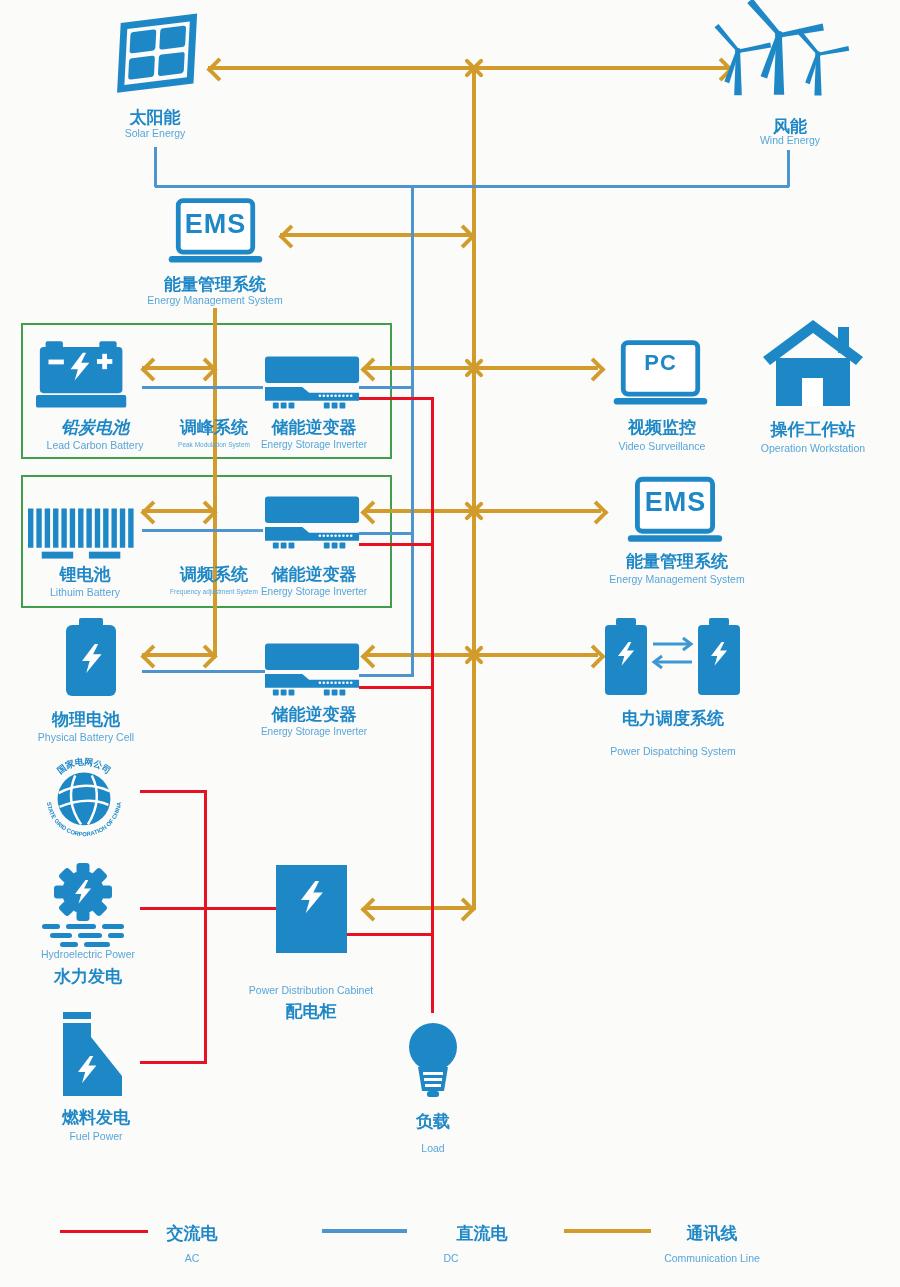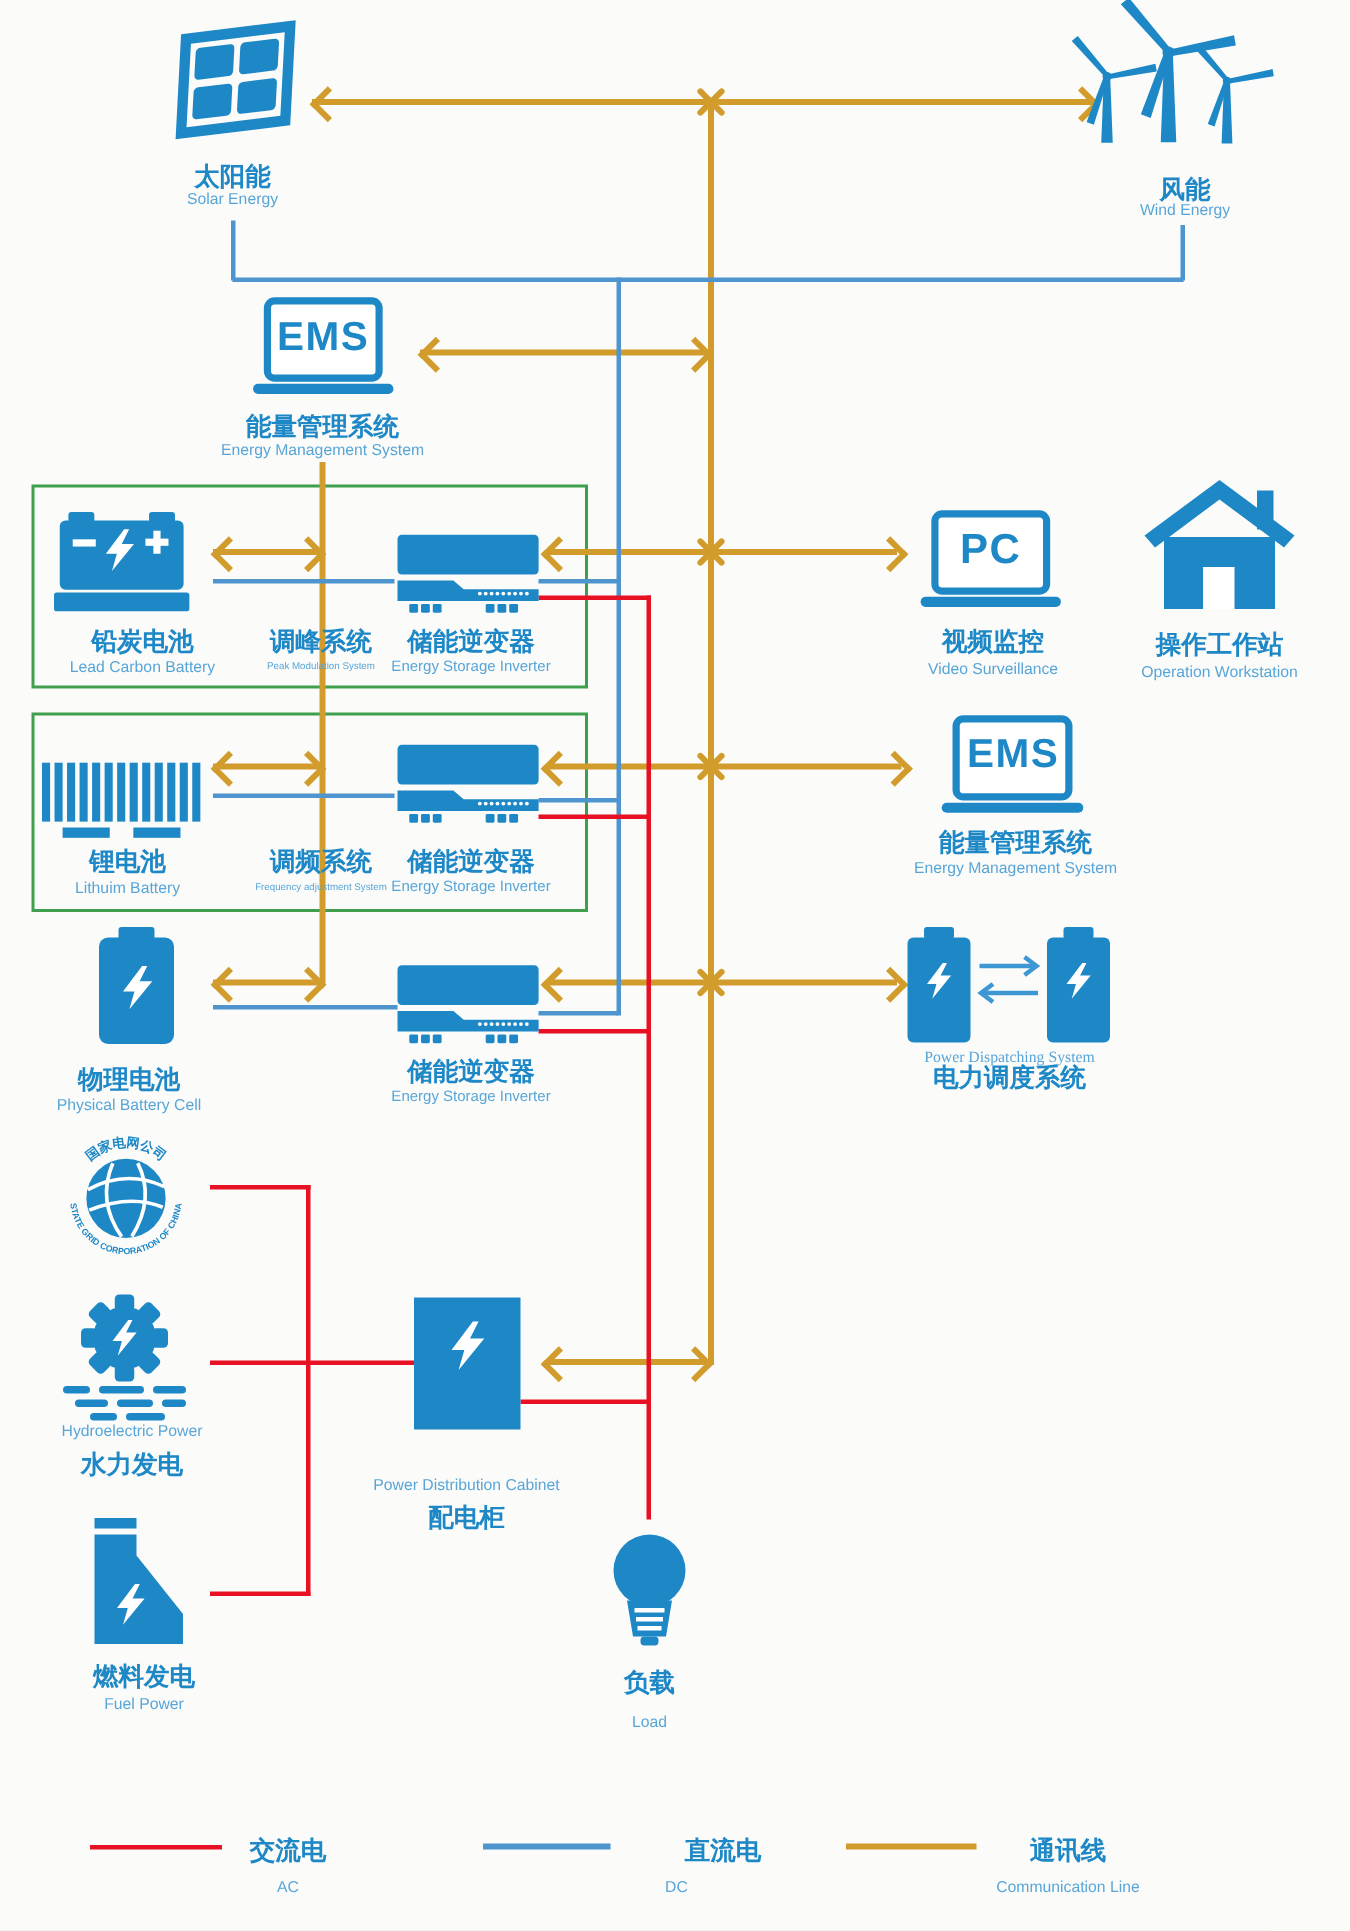--- a/index.html
+++ b/index.html
@@ -137,21 +137,21 @@
   <svg style="left:36px;top:336px;" width="96" height="74" viewBox="0 0 100 74">
     <rect class="ic" x="10" y="4" width="18" height="10" rx="2"></rect>
     <rect class="ic" x="66" y="4" width="18" height="10" rx="2"></rect>
     <rect class="ic" x="4" y="10" width="86" height="48" rx="4"></rect>
     <rect class="ic" x="0" y="60" width="94" height="13" rx="2"></rect>
     <rect x="13" y="23" width="16" height="5" fill="#fff"></rect>
     <rect x="69" y="17" width="5" height="16" fill="#fff"></rect>
     <rect x="63.5" y="22.5" width="16" height="5" fill="#fff"></rect>
     <path d="M15,0 L0,20 L9,20 L5,34 L23,12 L13,12 L19,0 Z" fill="#fff" transform="translate(36,16) scale(0.85)"></path>
   </svg>
-  <div class="zh" style="left:95px;top:416px;">铅炭电池</div>
+  <div class="zh" style="left:95px;top:416px;font-style:italic;">铅炭电池</div>
   <div class="en" style="left:95px;top:439px;">Lead Carbon Battery</div>
   <div class="zh" style="left:214px;top:416px;">调峰系统</div>
   <div class="en tiny" style="left:214px;top:441px;">Peak Modulation System</div>
 
   <svg style="left:265px;top:356px;" width="98" height="54" viewBox="0 0 100 54">
     <rect class="ic" x="0" y="0" width="96" height="27" rx="3"></rect>
     <path class="ic" d="M0,31 H38 L45,37 H96 V45 H0 Z"></path>
     <g fill="#fff">
         <circle cx="56" cy="40" r="1.3"></circle>
         <circle cx="60" cy="40" r="1.3"></circle>
@@ -256,21 +256,21 @@
         <rect x="76" y="47" width="6" height="6" rx="1"></rect>
       </g>
   </svg>
   <div class="zh" style="left:314px;top:703px;">储能逆变器</div>
   <div class="en" style="left:314px;top:726px;font-size:10px;">Energy Storage Inverter</div>
 
   <svg style="left:608px;top:340px;" width="105" height="70" viewBox="0 0 110 72">
     <rect x="16" y="2" width="78" height="54" rx="5" fill="#ffffff" stroke="#1e88c7" stroke-width="5"></rect>
     <rect class="ic" x="6" y="60" width="98" height="7" rx="3.5"></rect>
   </svg>
-  <div class="scrtext" style="left:623px;top:350px;width:75px;font-size:28px;">PC</div>
+  <div class="scrtext" style="left:623px;top:350px;width:75px;font-size:22px;">PC</div>
   <div class="zh" style="left:662px;top:416px;">视频监控</div>
   <div class="en" style="left:662px;top:440px;">Video Surveillance</div>
 
   <svg style="left:763px;top:320px;" width="100" height="90" viewBox="0 0 100 90">
     <path class="ic" d="M50,0 L100,37 L93,45 L50,13 L7,45 L0,37 Z"></path>
     <rect class="ic" x="75" y="7" width="11" height="26"></rect>
     <rect class="ic" x="13" y="38" width="74" height="48"></rect>
     <rect x="39" y="58" width="21" height="28" fill="#fff"></rect>
   </svg>
   <div class="zh" style="left:813px;top:418px;">操作工作站</div>
@@ -296,21 +296,21 @@
       <path d="M15,0 L0,20 L9,20 L5,34 L23,12 L13,12 L19,0 Z" fill="#fff" transform="translate(13,24) scale(0.7)"></path>
     </g>
     <g stroke="#3c97d3" stroke-width="3" fill="none">
       <path d="M48,26 H84"></path>
         <path d="M78,20 L86,26 L78,32"></path>
       <path d="M87,44 H51"></path>
         <path d="M57,38 L49,44 L57,50"></path>
     </g>
   </svg>
   <div class="zh" style="left:673px;top:707px;">电力调度系统</div>
-  <div class="en" style="left:673px;top:700px;font-family:Liberation Serif, serif;">Power Dispatching System</div>
+  <div class="en" style="left:673px;top:745px;">Power Dispatching System</div>
 
   <svg style="left:38px;top:750px;" width="92" height="92" viewBox="0 0 94 94">
     <defs>
       <path id="sgTop" d="M12,50 A35,35 0 0 1 82,50" fill="none"></path>
       <path id="sgBot" d="M9,50 A38,38 0 1 0 85,50" fill="none"></path>
     </defs>
     <circle class="ic" cx="47" cy="50" r="27"></circle>
     <g stroke="#fff" stroke-width="2.5" fill="none">
       <path d="M21,44 Q47,30 73,42"></path>
       <path d="M22,58 Q50,47 72,56"></path>

